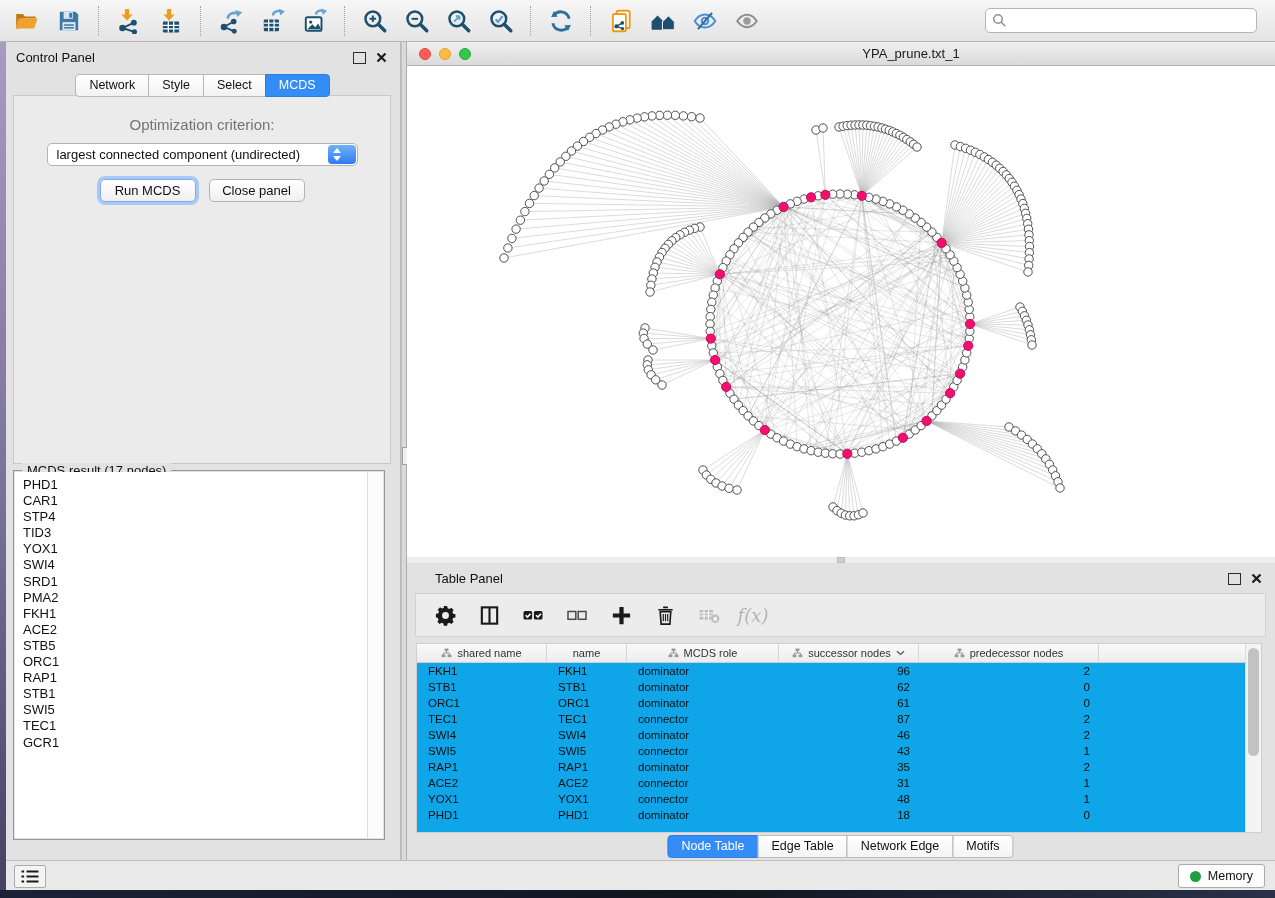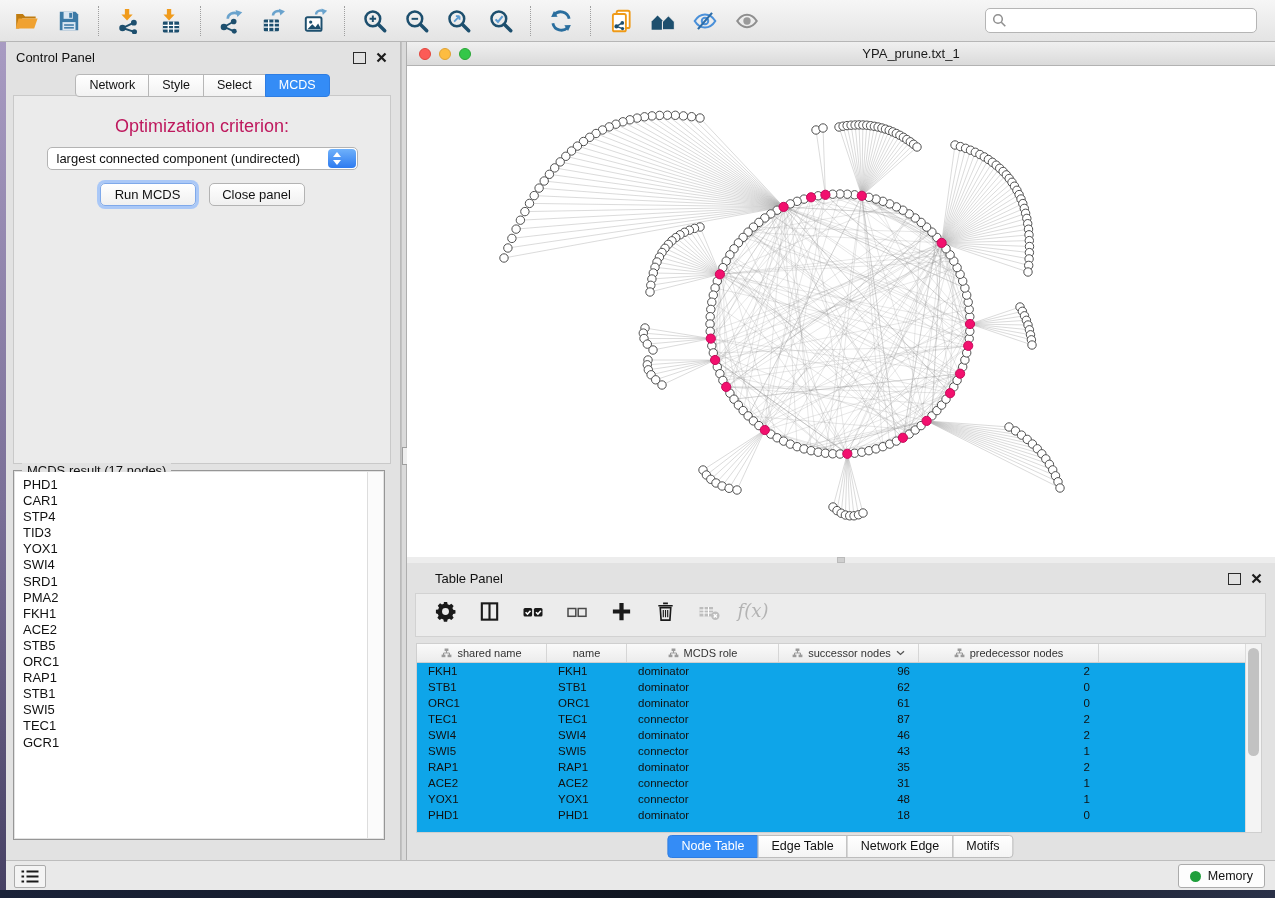--- a/index.html
+++ b/index.html
@@ -34,21 +34,21 @@
   .closex{position:absolute;top:10px;}
   .cp-float{right:34px;} .cp-close{right:13px;}
   .ctabs{position:absolute;left:0;right:0;top:32px;display:flex;justify-content:center;z-index:2;}
   .ctab{font-size:12.5px;color:#111;background:linear-gradient(#ffffff,#f2f2f2);
         border:1px solid #b7b7b7;padding:3px 13px 4px;margin-left:-1px;cursor:default;}
   .ctab:first-child{border-radius:4px 0 0 4px;}
   .ctab:last-child{border-radius:0 4px 4px 0;}
   .ctab.active{background:var(--accent,#348cf6);color:#fff;border-color:#2e7de2;}
   .mcds-pane{position:absolute;left:7px;right:9px;top:53px;height:367px;
              background:#ebebeb;border:1px solid #c9c9c9;}
-  .opt-label{margin-top:20px;text-align:center;font-size:18px;color:#be185d;}
+  .opt-label{margin-top:20px;text-align:center;font-size:15px;color:#737373;}
   .combo{position:relative;width:311px;height:23px;margin:10px auto 0;background:#fff;
          border:1px solid #b3b3b3;border-radius:5px;box-sizing:border-box;}
   .combo>span{display:block;font-size:13px;line-height:21px;padding-left:9px;color:#111;
          white-space:nowrap;overflow:hidden;}
   .stepper{position:absolute;right:1px;top:1px;width:19px;height:19px;border-radius:4px;
            background:linear-gradient(#6fb1fa,#2e7bf0);}
   .stepper i{position:absolute;left:5px;width:0;height:0;border-left:4.5px solid transparent;
              border-right:4.5px solid transparent;}
   .stepper .up{top:3px;border-bottom:5px solid #fff;}
   .stepper .dn{bottom:3px;border-top:5px solid #fff;}
@@ -84,21 +84,21 @@
   .net-title{position:absolute;left:50%;top:4px;transform:translateX(-50%);margin-left:70px;
              font-size:13px;color:#1a1a1a;}
   .net-canvas{position:absolute;left:0;top:24px;width:868px;height:491px;background:#fff;overflow:hidden;}
 
   
   .table-panel{position:absolute;left:407px;top:563px;width:868px;height:297px;background:#e2e2e2;}
   .tp-float{right:34px;} .tp-close{right:13px;}
   .tp-toolbar{position:absolute;left:8px;right:9px;top:30px;height:44px;box-sizing:border-box;
               background:#ececec;border:1px solid #d2d2d2;display:flex;align-items:center;
               padding-left:14px;gap:14px;}
-  .ticon{width:30px;height:30px;border:none;background:transparent;display:flex;
+  .ticon{width:30px;height:30px;border:none;background:transparent;display:flex;align-items:center;
          justify-content:center;padding:0;}
   .fx{font-family:"DejaVu Serif","Liberation Serif",serif;font-style:italic;font-size:18px;color:#b3b3b3;}
   .ttable{position:absolute;left:9px;right:13px;top:80px;height:190px;background:#0ea5e9;
           border:1px solid #cfcfcf;box-sizing:border-box;overflow:hidden;}
   .thead{display:flex;height:19px;background:linear-gradient(#fafafa,#ececec);
          border-bottom:1px solid #cfcfcf;box-sizing:border-box;}
   .thcell{display:flex;align-items:center;justify-content:center;gap:5px;box-sizing:border-box;
           border-right:1px solid #d6d6d6;font-size:11px;color:#333;white-space:nowrap;overflow:hidden;}
   .thcell.fill{flex:1;border-right:none;}
   .trow{display:flex;height:16px;line-height:16px;}

